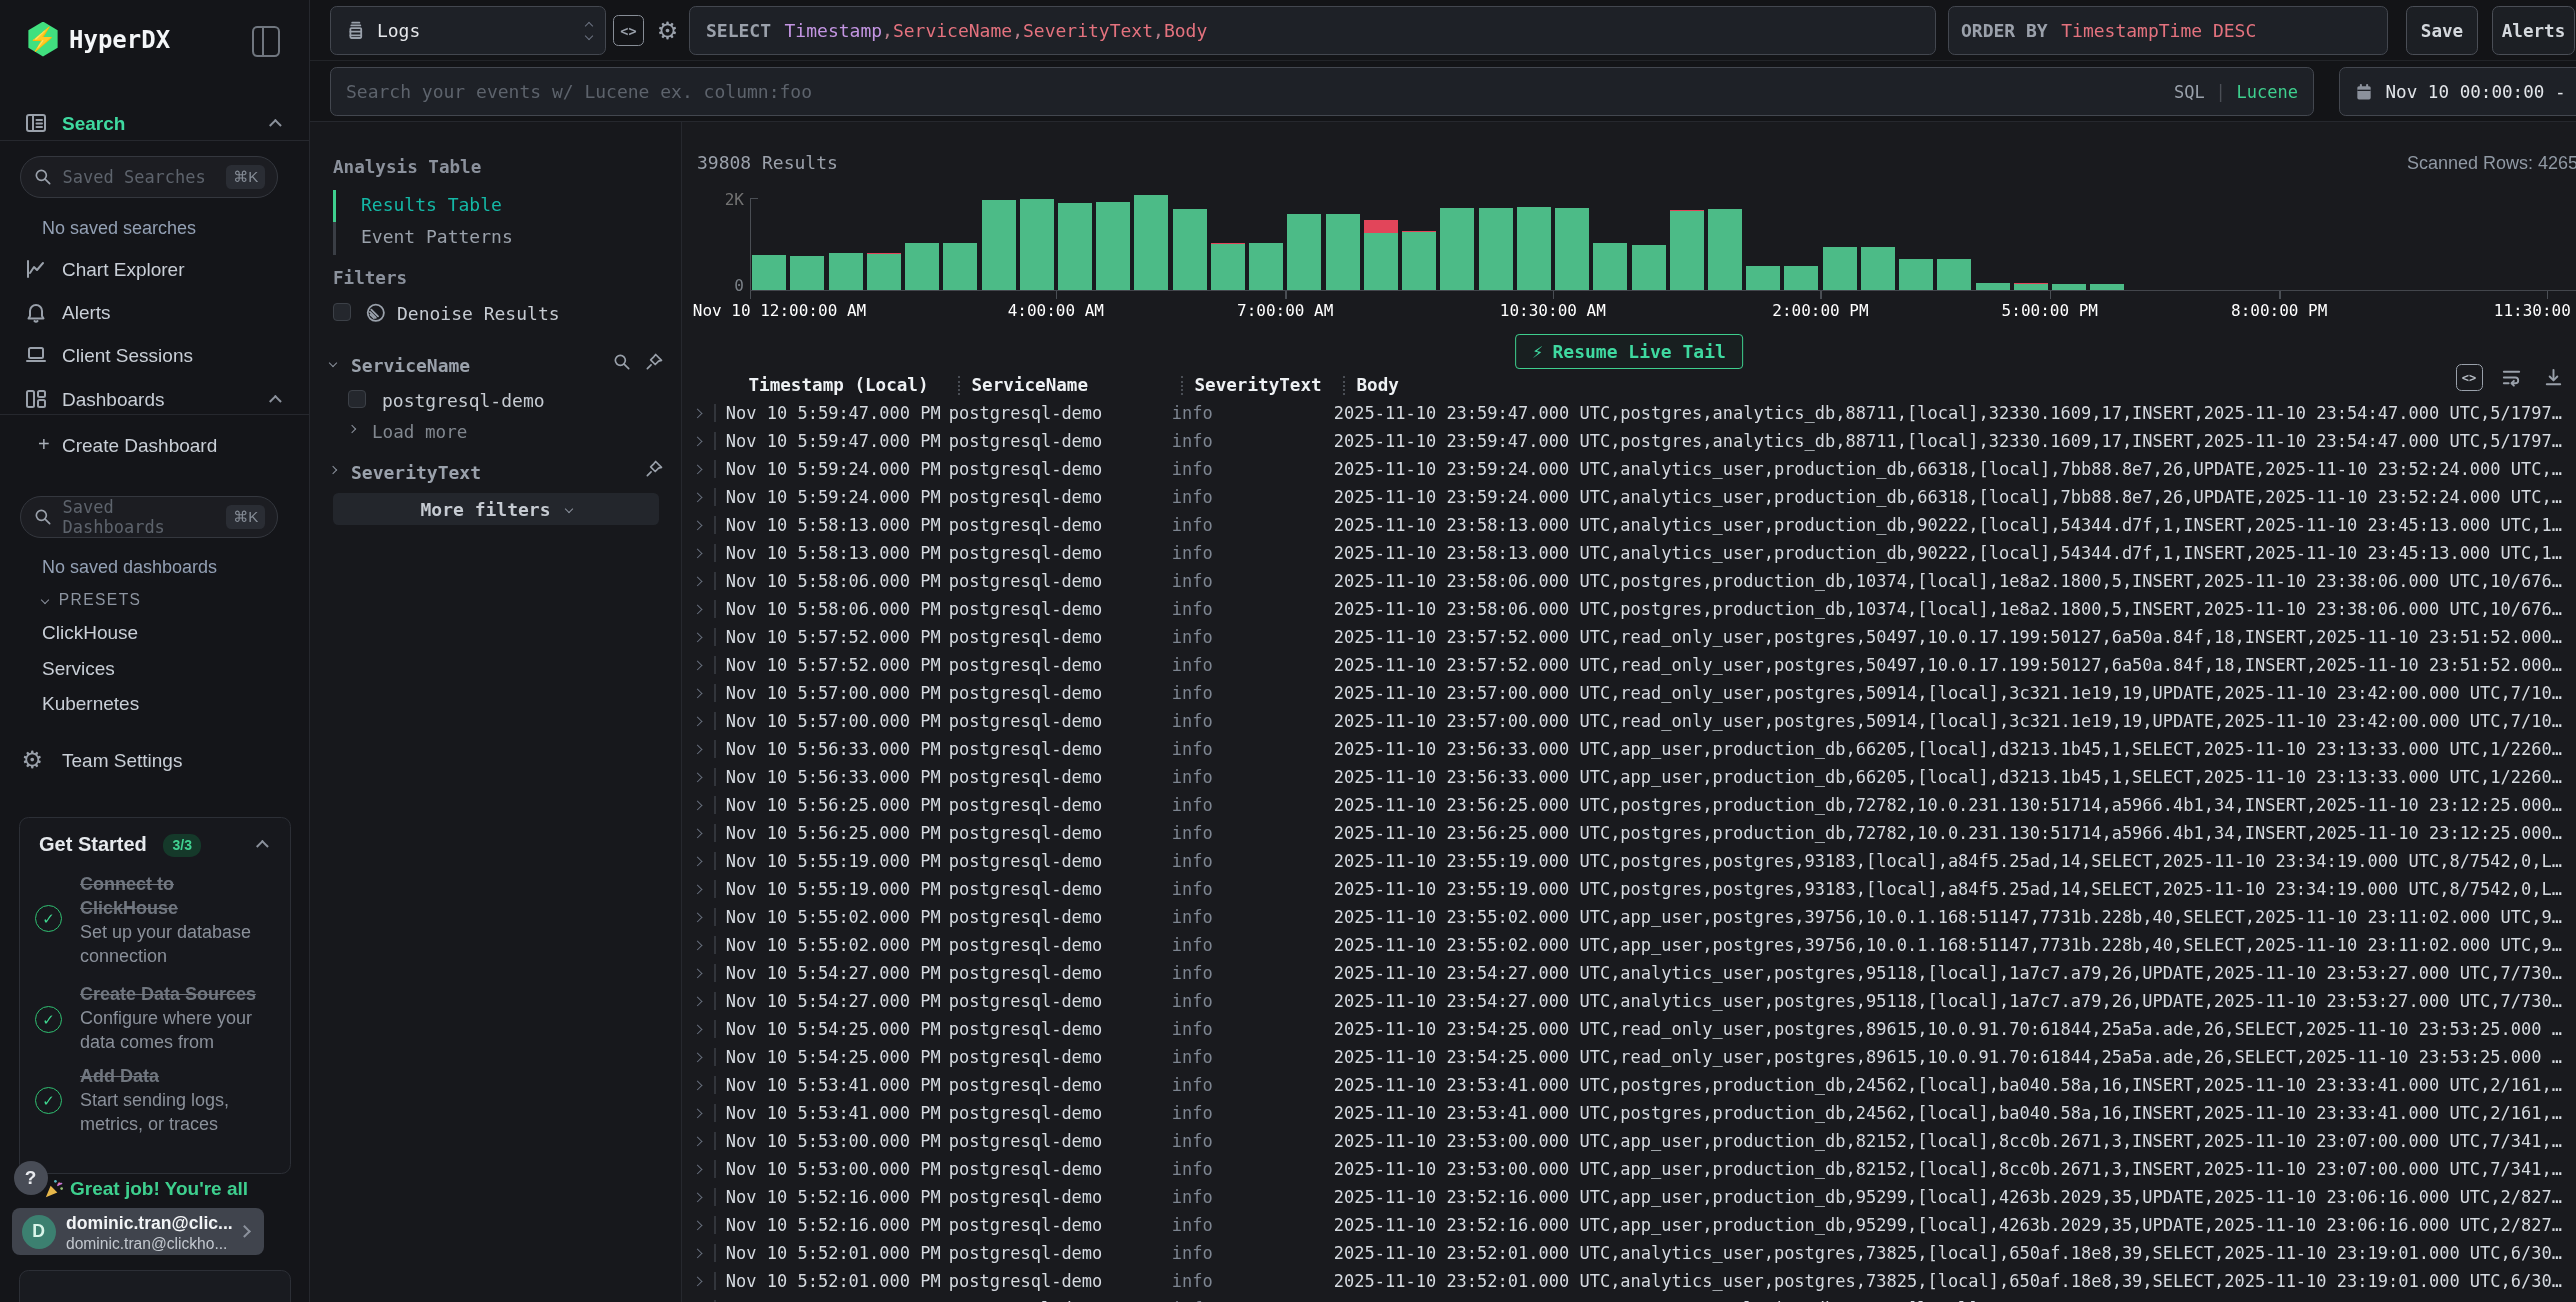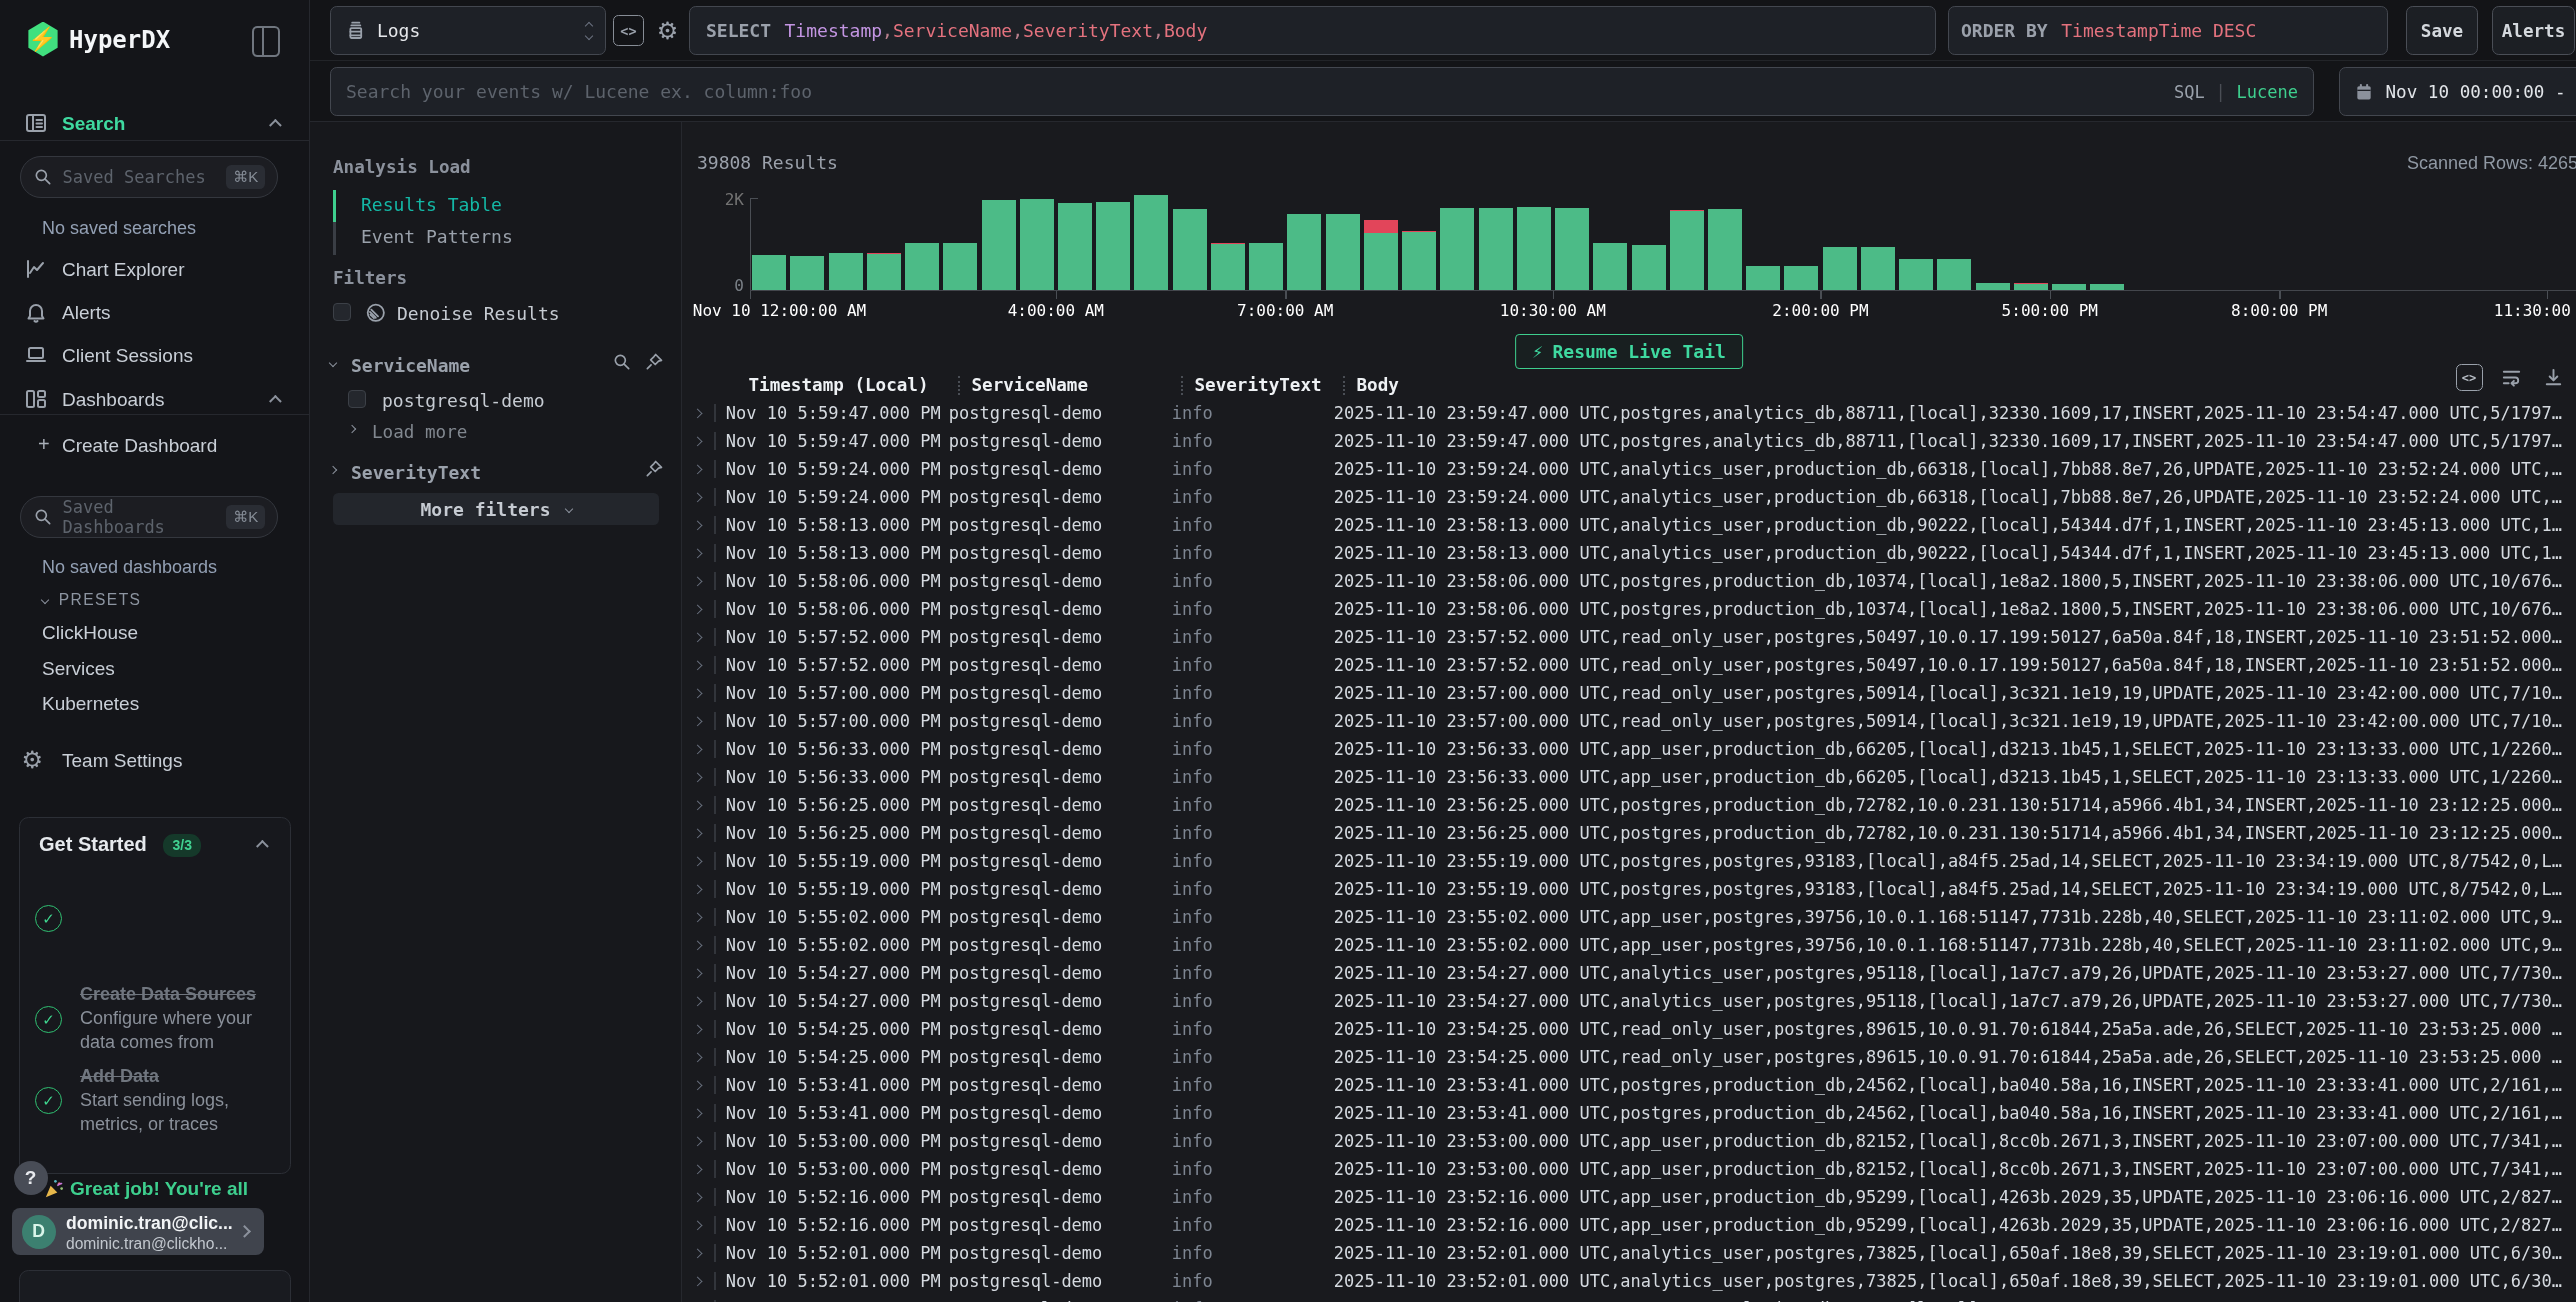--- a/index.html
+++ b/index.html
@@ -242,20 +242,24 @@
       <span class="ic" style="left:21.6px;top:-1.4px;font-size:24px;color:#9aa1ab">⚙</span>
       <span class="lbl">Team Settings</span>
     </div>
 
     <div id="gs-card">
       <div class="t">Get Started</div>
       <div id="gs-badge">3/3</div>
       <span class="chev up" style="position:absolute;right:23px;top:24px"></span>
 
       <div class="gs-chk" style="top:87px">✓</div>
+      <div class="gs-item" style="top:54px">
+        <div class="ti">Connect to ClickHouse</div>
+        <div class="de">Set up your database connection</div>
+      </div>
 
       <div class="gs-chk" style="top:188px">✓</div>
       <div class="gs-item" style="top:164px">
         <div class="ti">Create Data Sources</div>
         <div class="de">Configure where your data comes from</div>
       </div>
 
       <div class="gs-chk" style="top:269px">✓</div>
       <div class="gs-item" style="top:246px">
         <div class="ti">Add Data</div>
@@ -337,21 +341,21 @@
             <rect x="14.5" y="2.5" width="2.5" height="4" rx="1" fill="#8b919c"></rect>
             <line x1="4" y1="10" x2="20" y2="10" stroke="#1e2127" stroke-width="1.6"></line>
           </svg>
         <span class="v">Nov 10 00:00:00 - Nov 11 00:00:00</span>
       </div>
 
     </div>
   </header>
 
   <section id="filters">
-    <div class="fp-h" style="top:35px">Analysis Load</div>
+    <div class="fp-h" style="top:35px">Analysis Table</div>
     <div id="rail">
         <div class="on"></div>
       </div>
     <div class="mode-opt active" style="top:72px">Results Table</div>
     <div class="mode-opt idle" style="top:104px">Event Patterns</div>
 
     <div class="fp-h" style="top:146px">Filters</div>
 
     <div class="fcheck" style="left:23px;top:181px"></div>
     <span class="fico" style="left:55px;top:180px">

